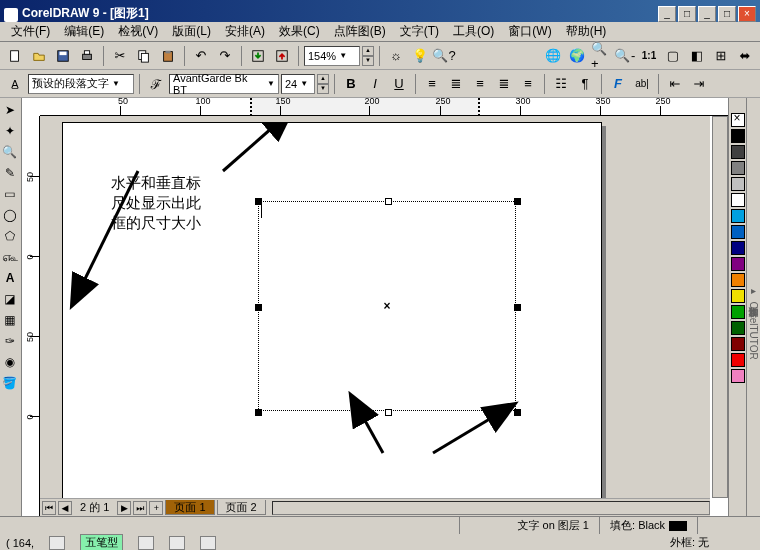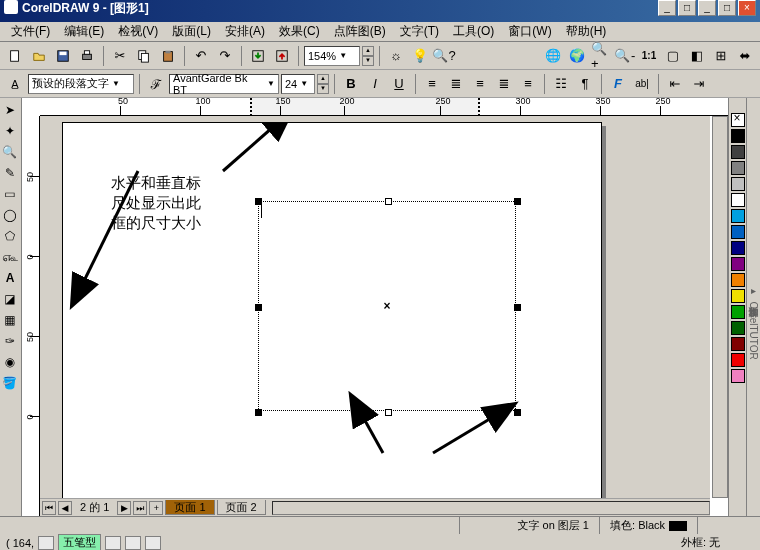--- a/index.html
+++ b/index.html
@@ -1,17 +1,17 @@
 <!DOCTYPE html>
 <html><head>
 <meta charset="utf-8">
 <style>
 * { margin: 0; padding: 0; box-sizing: border-box; font-family: "SimSun", "Microsoft YaHei", sans-serif; }
 body { width: 760px; height: 550px; background: #d4d0c8; overflow: hidden; font-size: 12px; }
-.titlebar { height: 22px; background: linear-gradient(to right, #0a246a, #3a6ea5); color: #fff; display: flex; align-items: flex-start; padding: 0 4px; }
+.titlebar { height: 22px; background: linear-gradient(to right, #0a246a, #3a6ea5); color: #fff; display: flex; align-items: flex-end; padding: 0 4px; }
 .titlebar .ico { width: 14px; height: 14px; background: #fff; border-radius: 2px; margin-right: 4px; }
 .titlebar .title { flex: 1; font-weight: bold; }
 .winbtns { display: flex; gap: 2px; }
 .winbtn { width: 18px; height: 16px; background: #d4d0c8; border: 1px solid #808080; border-top-color: #fff; border-left-color: #fff; font-size: 10px; text-align: center; line-height: 14px; color: #000; }
 .winbtn.close { background: #e05030; color: #fff; }
 .menubar { height: 20px; background: #d4d0c8; display: flex; align-items: center; padding: 0 4px; border-bottom: 1px solid #808080; }
 .menubar span { padding: 0 7px; cursor: default; }
 .toolbar { height: 28px; background: #d4d0c8; display: flex; align-items: center; padding: 0 4px; border-bottom: 1px solid #a0a0a0; gap: 2px; }
 .tbtn { width: 22px; height: 22px; border: 1px solid transparent; display: flex; align-items: center; justify-content: center; font-size: 13px; }
 .tbtn svg { width: 14px; height: 14px; }
@@ -45,21 +45,21 @@
 .tab { padding: 0 8px; background: #a16207; border: 1px solid #808080; border-top: none; height: 15px; line-height: 14px; }
 .palette { width: 18px; background: #d4d0c8; border-left: 1px solid #808080; display: flex; flex-direction: column; padding-top: 14px; }
 .swatch { width: 14px; height: 14px; margin: 1px auto; border: 1px solid #000; }
 .swatch.none { background: #fff; position: relative; }
 .swatch.none::after { content: "×"; position: absolute; top: -3px; left: 2px; font-size: 12px; color: #000; }
 .rpanel { width: 14px; background: #d4d0c8; border-left: 1px solid #808080; writing-mode: vertical-rl; text-align: center; font-size: 10px; padding-top: 30px; color: #606060; }
 .statusbar { position: absolute; bottom: 0; left: 0; right: 0; height: 34px; background: #d4d0c8; border-top: 1px solid #808080; font-size: 11px; }
 .status-top { height: 17px; display: flex; align-items: center; }
 .status-top .sect { padding: 0 10px; border-right: 1px solid #808080; height: 100%; line-height: 17px; text-align: right; }
 .status-top .fillbox { width: 18px; height: 10px; background: #000; display: inline-block; vertical-align: middle; margin-left: 4px; }
-.status-bot { height: 17px; display: flex; align-items: center; padding: 0 6px; gap: 4px; }
+.status-bot { height: 17px; display: flex; align-items: center; padding: 0 6px; gap: 15px; }
 .status-bot .imebtn { width: 16px; height: 14px; border: 1px solid #808080; background: #e8e8e8; }
 </style>
 </head>
 <body>
 
 <div class="titlebar">
   <div class="ico"></div>
   <div class="title">CorelDRAW 9 - [图形1]</div>
   <div class="winbtns">
     <div class="winbtn">_</div>
@@ -226,21 +226,21 @@
       <div class="mark" id="rhm" style="left: 210px; width: 230px;"></div>
     <div class="tick" style="left: 80px;">
           <span>50</span>
         </div>
         <div class="tick" style="left: 160px;">
           <span>100</span>
         </div>
         <div class="tick" style="left: 240px;">
           <span>150</span>
         </div>
-        <div class="tick" style="left: 304px;">
+        <div class="tick" style="left: 329px;">
           <span>200</span>
         </div>
         <div class="tick" style="left: 400px;">
           <span>250</span>
         </div>
         <div class="tick" style="left: 480px;">
           <span>300</span>
         </div>
         <div class="tick" style="left: 560px;">
           <span>350</span>

